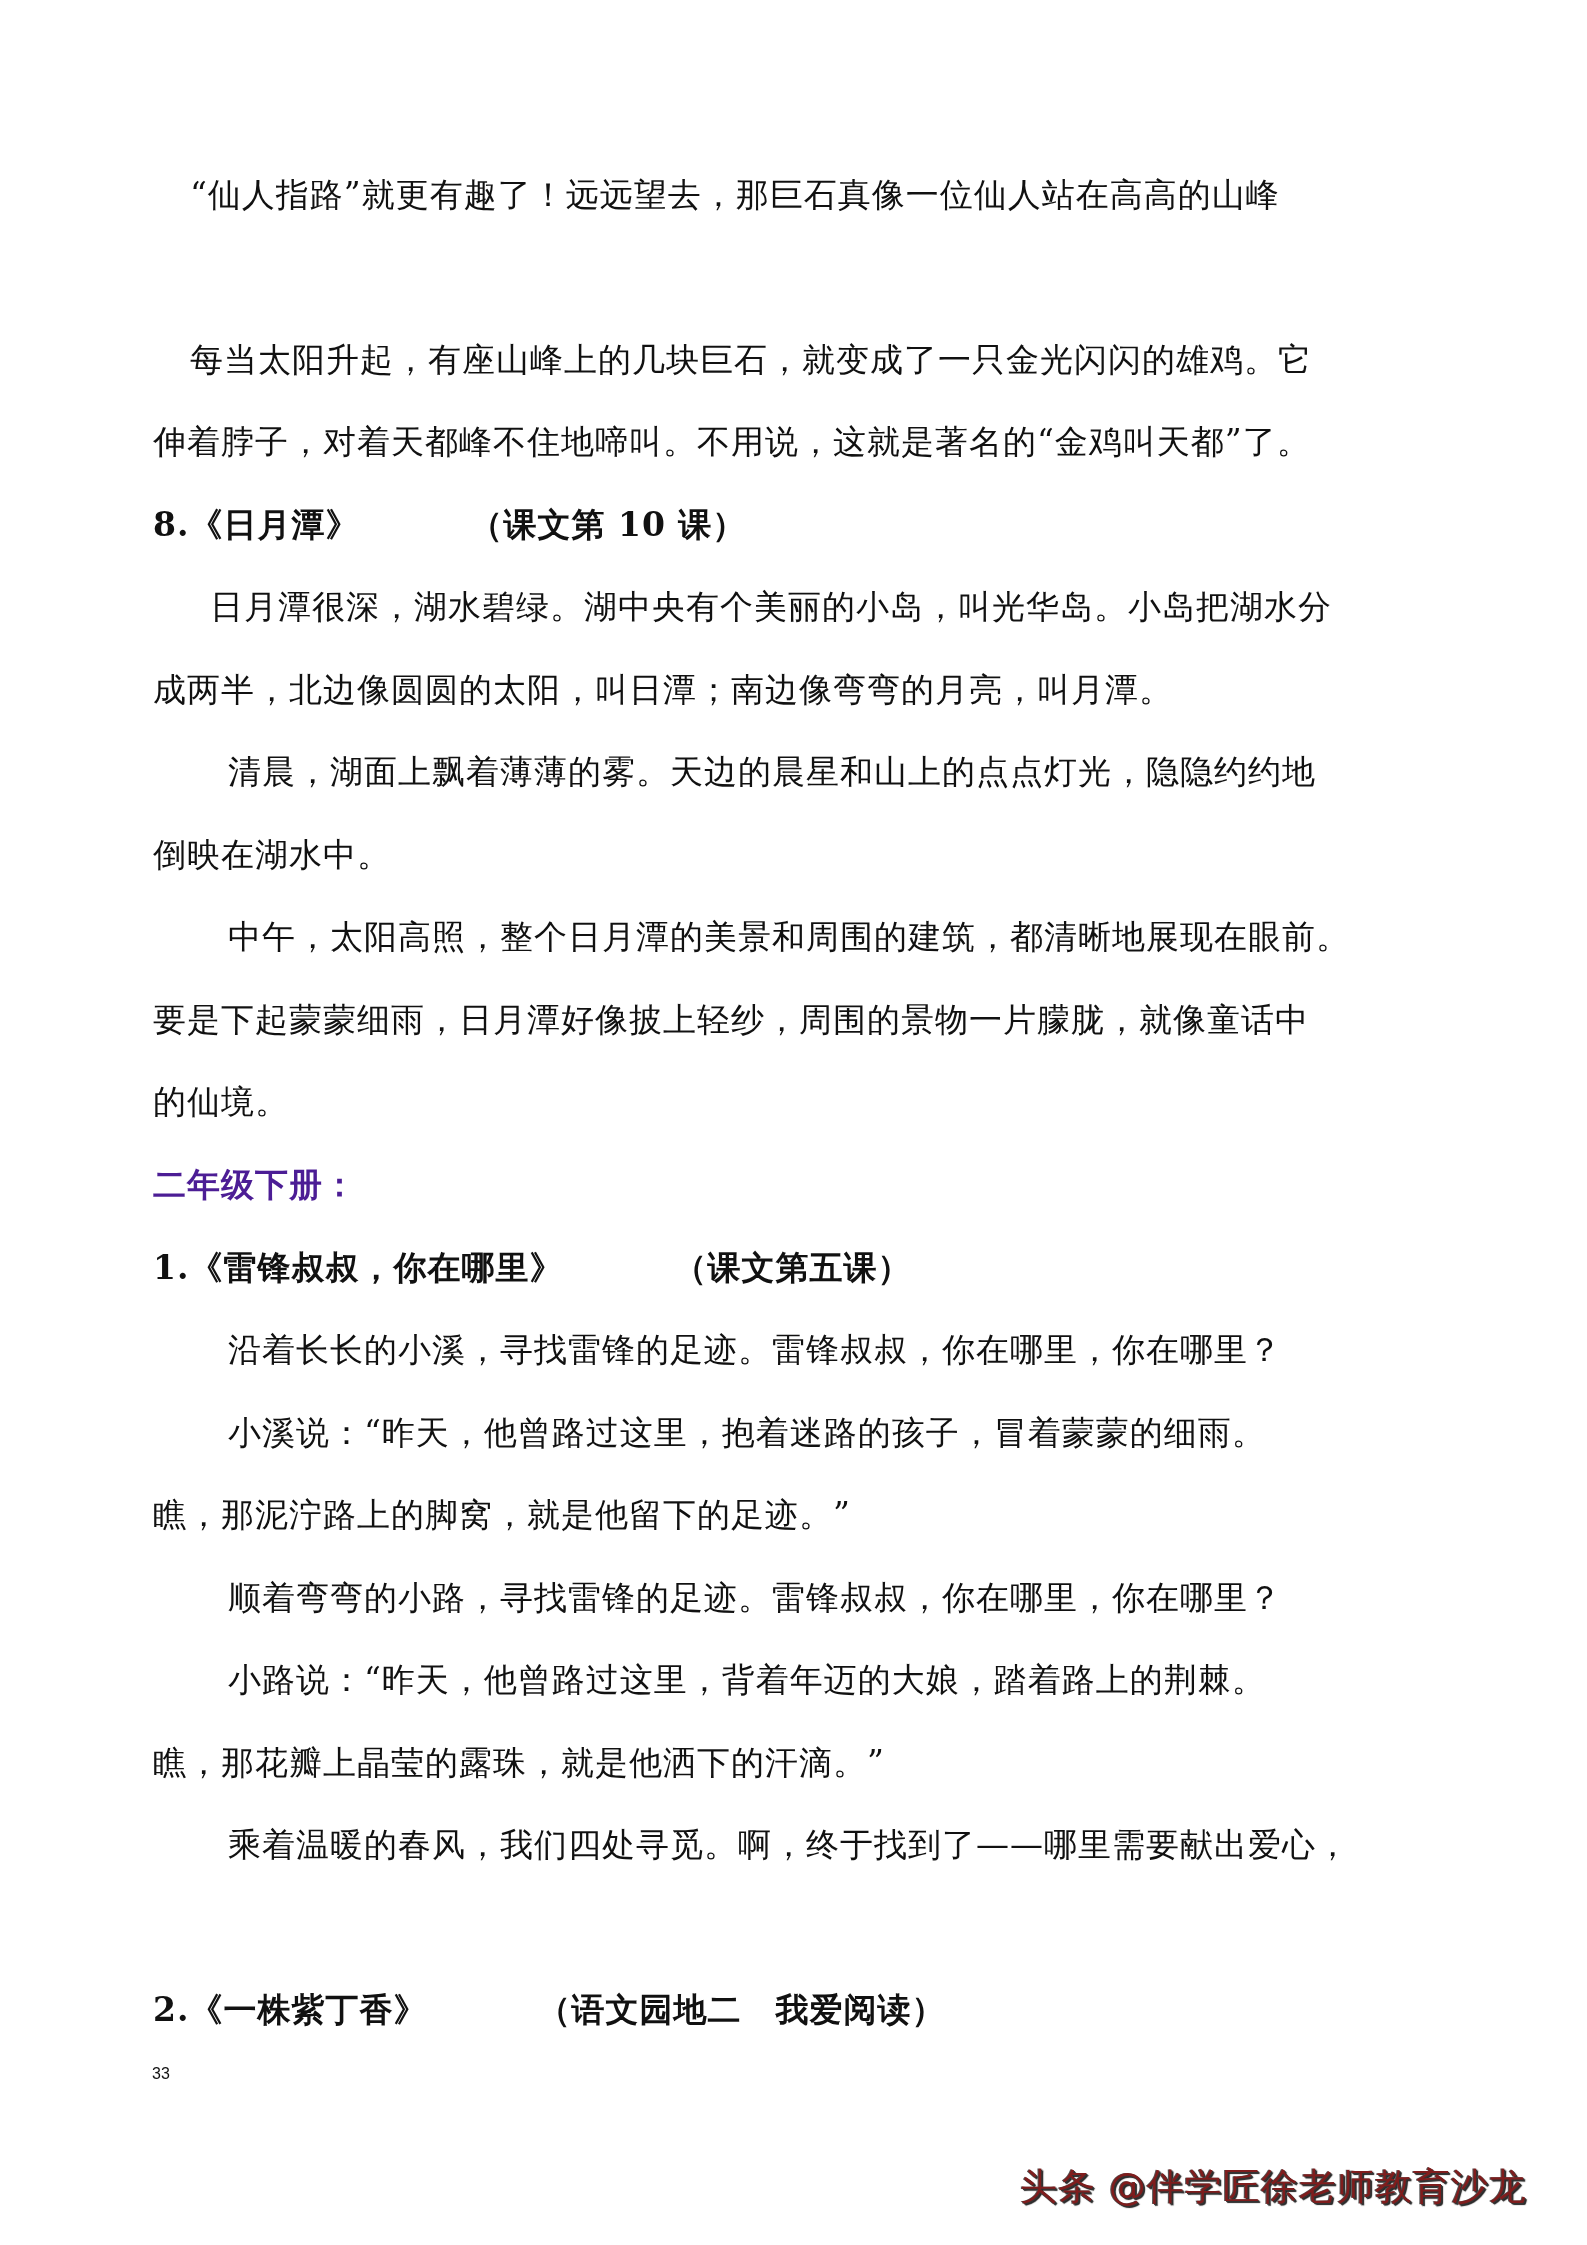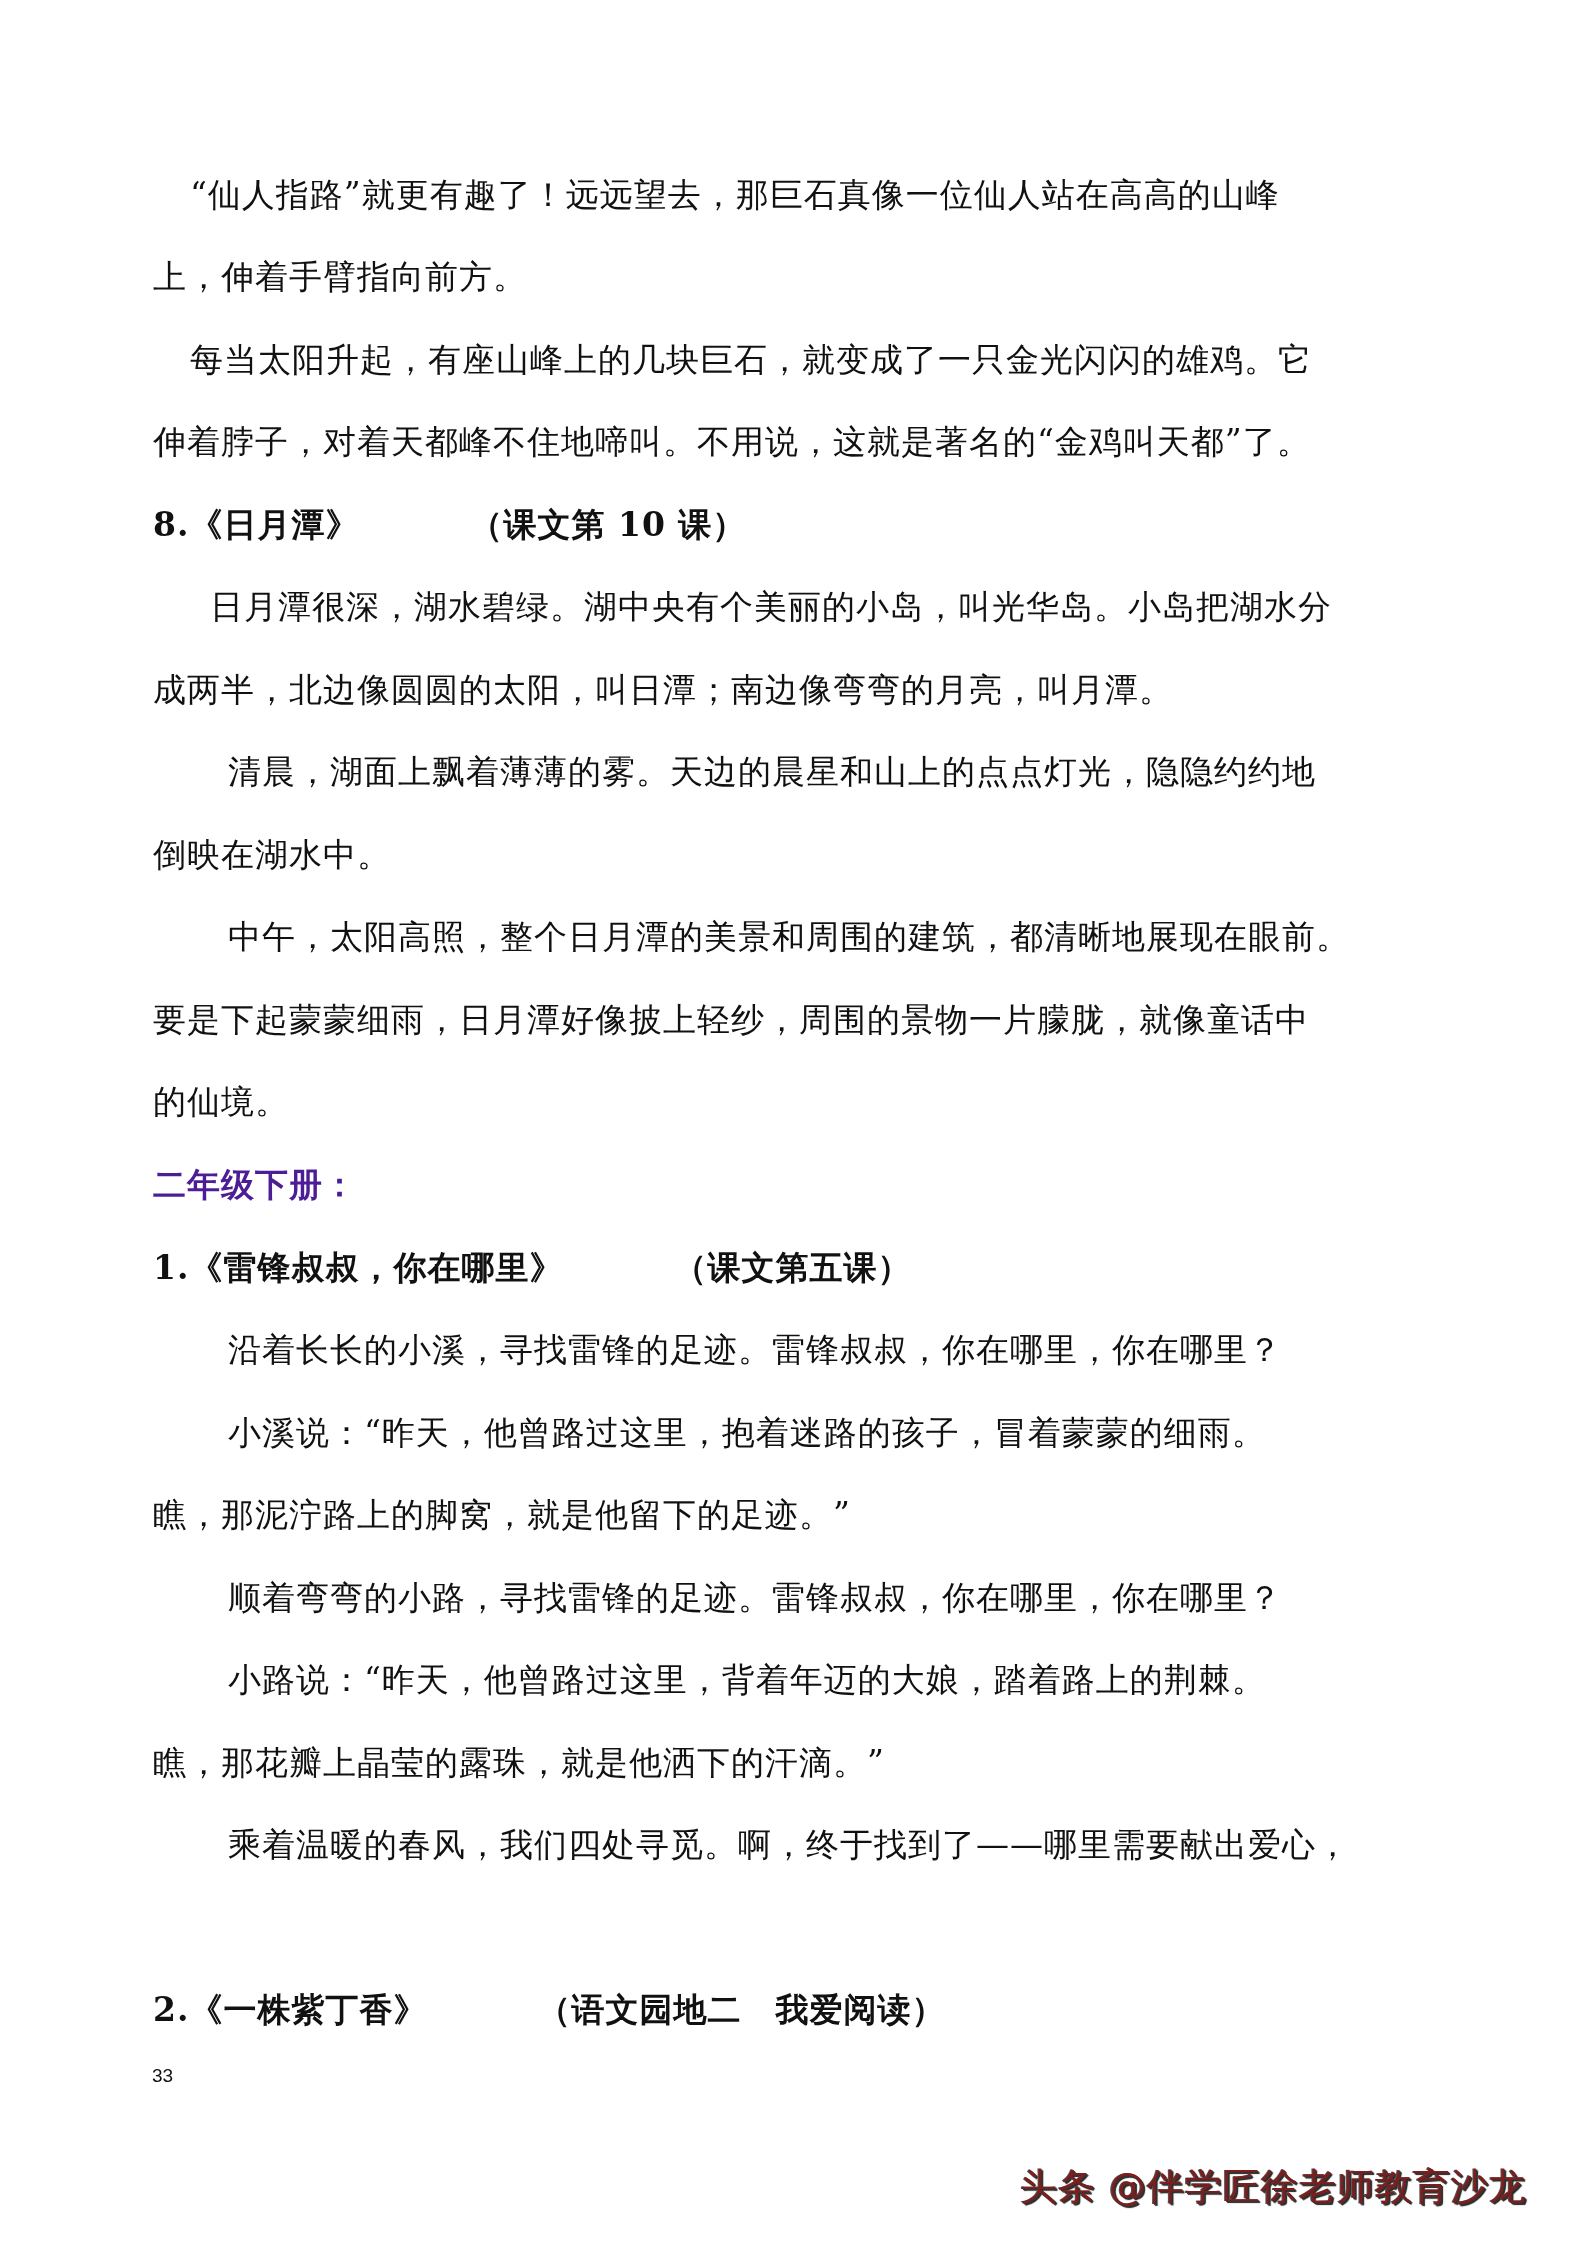--- a/index.html
+++ b/index.html
@@ -41,42 +41,41 @@
     }
     .section-heading {
       color: #4c1d95;
       font-weight: bold;
     }
     .page-number {
       position: absolute;
       left: 152px;
       top: 2065px;
       font-family: "Liberation Sans", sans-serif;
-      font-size: 19px;
+      font-size: 16px;
       color: #111111;
     }
     .watermark {
       position: absolute;
       left: 1020px;
       top: 2162px;
       font-family: "DejaVu Sans", sans-serif;
       font-size: 37px;
       color: #7f1d1d;
       text-shadow: 1px 1px 0 #333, -1px 0 0 #555, 2px 2px 1px #222;
       letter-spacing: 1px;
       white-space: nowrap;
     }
   </style>
 </head>
 <body>
 
 <div class="page">
 
   <div class="line indent1" style="top:175px">“仙人指路”就更有趣了！远远望去，那巨石真像一位仙人站在高高的山峰</div>
-  <div class="line" style="top:257px">上，伸着手臂指向前方。</div>
 
   <div class="line" style="top:340px; left:190px">每当太阳升起，有座山峰上的几块巨石，就变成了一只金光闪闪的雄鸡。它</div>
   <div class="line" style="top:422px">伸着脖子，对着天都峰不住地啼叫。不用说，这就是著名的“金鸡叫天都”了。</div>
 
   <div class="line title" style="top:505px">
     <span>8.《日月潭》</span><span class="gap"></span><span>（课文第 10 课）</span>
   </div>
 
   <div class="line" style="top:587px; left:210px">日月潭很深，湖水碧绿。湖中央有个美丽的小岛，叫光华岛。小岛把湖水分</div>
   <div class="line" style="top:670px">成两半，北边像圆圆的太阳，叫日潭；南边像弯弯的月亮，叫月潭。</div>

